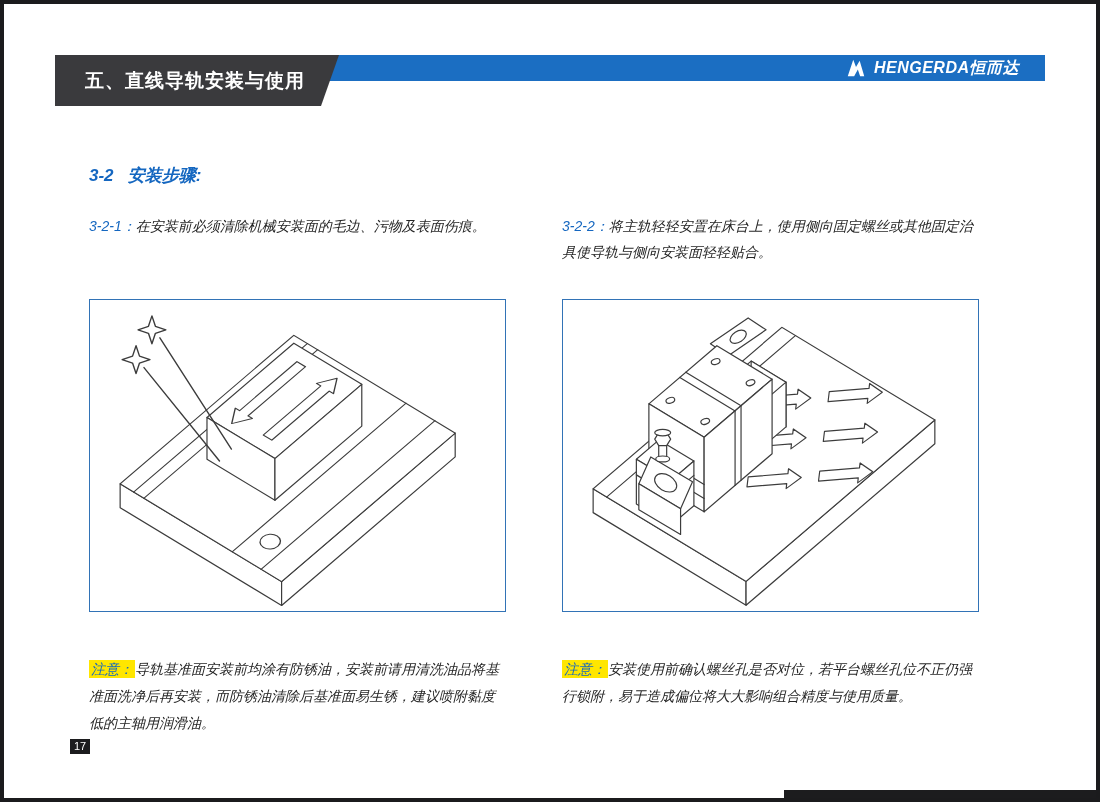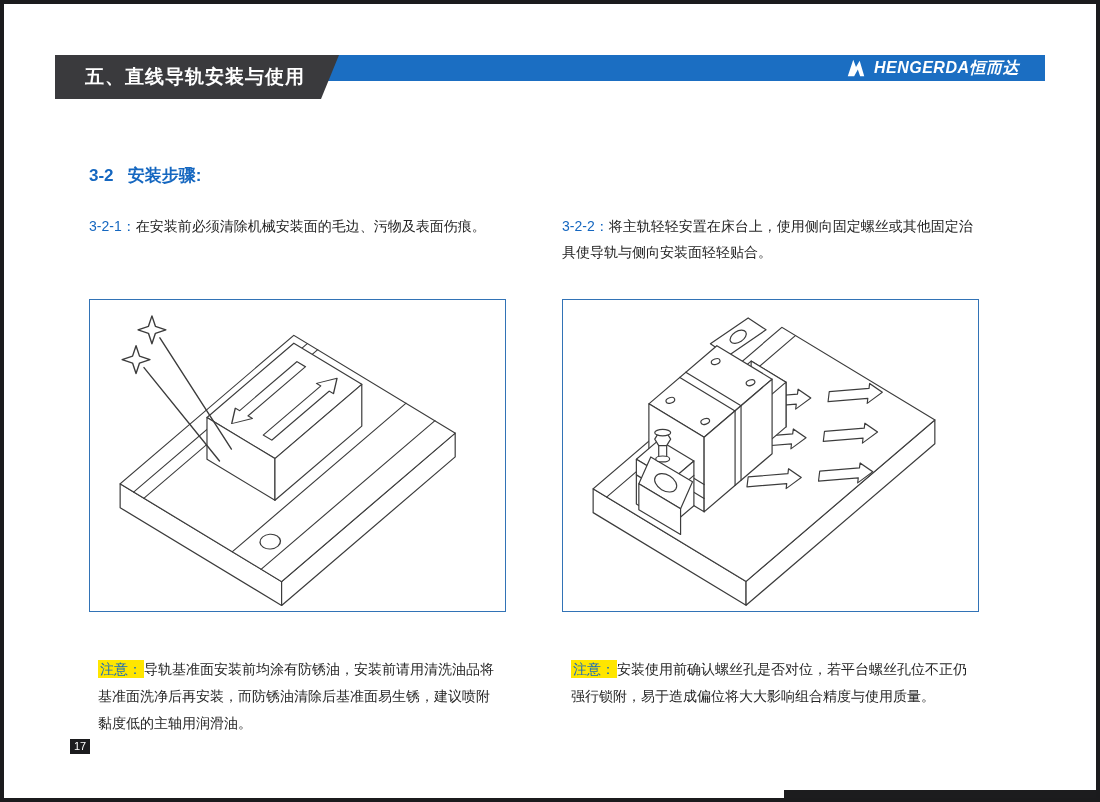--- a/index.html
+++ b/index.html
@@ -9,36 +9,36 @@
     font-family:"Liberation Sans","DejaVu Sans",sans-serif;
   }
   
   .header{position:absolute;left:51px;top:51px;width:990px;height:53px;}
   .bar-blue{
     position:absolute;left:243px;top:0;width:747px;height:26px;background:#1b6ec2;
     display:flex;align-items:center;justify-content:flex-end;
     padding-right:26px;box-sizing:border-box;z-index:1;
   }
   .bar-dark{
-    position:absolute;left:0;top:0;width:284px;height:44px;background:#3a3a3d;
+    position:absolute;left:0;top:0;width:284px;height:51px;background:#3a3a3d;
     clip-path:polygon(0 0,100% 0,calc(100% - 18px) 100%,0 100%);
     display:flex;align-items:center;padding-left:30px;box-sizing:border-box;z-index:2;
   }
   .page-title{color:#fff;font-size:19px;font-weight:bold;letter-spacing:1px;}
   .brand{display:flex;align-items:center;gap:7px;color:#fff;}
   .brand-text{font-size:16px;font-weight:bold;font-style:italic;letter-spacing:.5px;}
   
-  .content{position:absolute;left:85px;top:160px;width:910px;}
+  .content{position:absolute;left:85px;top:160px;width:910px;font-style:italic;}
   .section-heading{margin:0 0 26px;color:#1567c0;font-size:17px;font-weight:bold;white-space:pre;}
   .cols{display:grid;grid-template-columns:417px 417px;column-gap:56px;}
   .step{height:86px;margin:0;font-size:14px;line-height:26px;color:#252525;}
   .step-label{color:#1567c0;}
   .figure-box{height:313px;border:1px solid #3273b6;background:#fff;box-sizing:border-box;}
   .figure-box svg{width:100%;height:100%;display:block;}
-  .note{margin:44px 9px 0;font-size:14px;line-height:27px;color:#252525;}
+  .note{margin:44px 0 0;font-size:14px;line-height:27px;color:#252525;}
   .note-label{background:#ffe600;color:#1567c0;padding:1px 2px;}
   
   .page-number{
     position:absolute;left:66px;top:735px;background:#1c1c1e;color:#fff;
     font-size:11px;font-weight:normal;padding:2px 4px;line-height:1;
   }
   .footer-strip{position:absolute;right:0;bottom:0;width:312px;height:8px;background:#1c1c1e;}
 </style>
 </head>
 <body>

